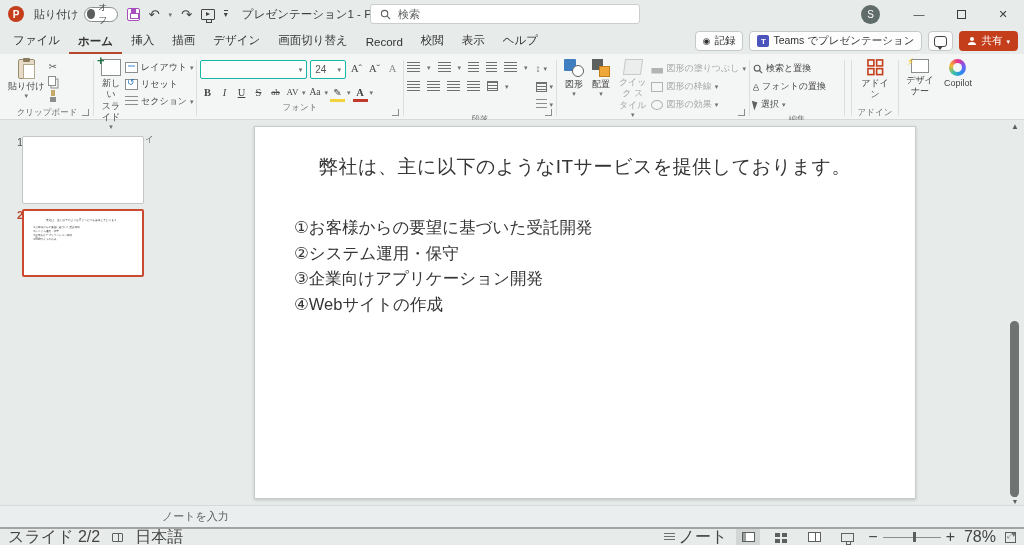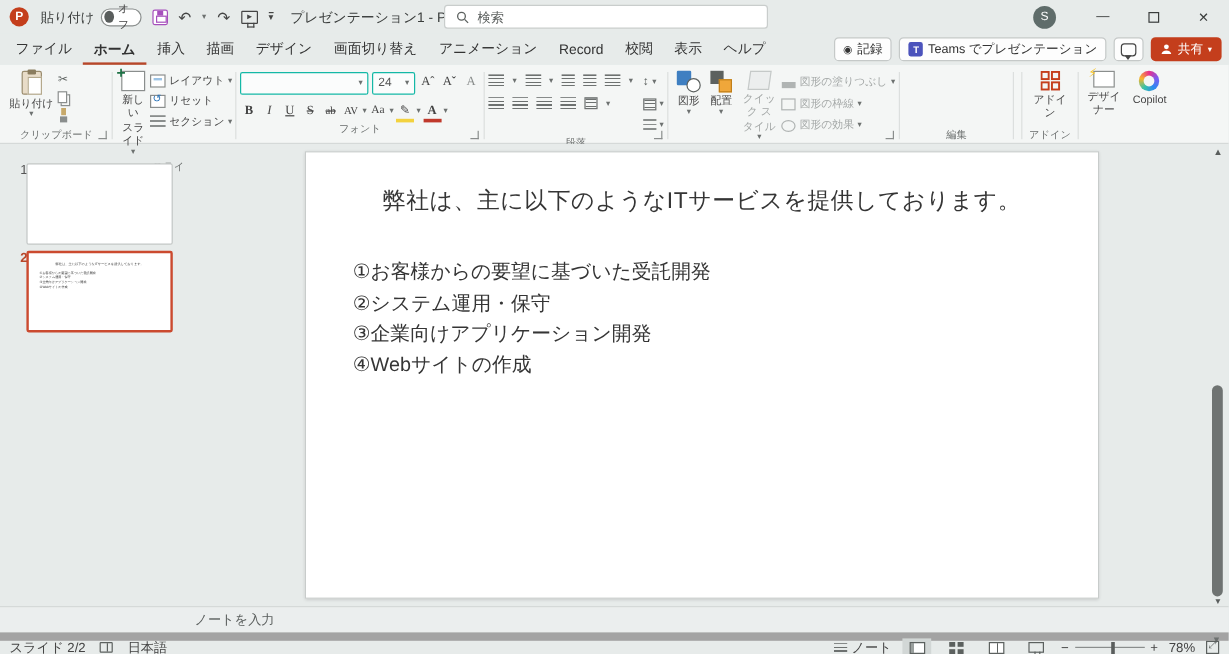--- a/index.html
+++ b/index.html
@@ -108,21 +108,21 @@
   .slide-title { margin-top:27px; text-align:center; font-size:19px; color:#353535; letter-spacing:.5px; }
   .slide-body { margin:35px 0 0 39px; font-size:16.5px; line-height:25.5px; color:#353535; }
   .vscroll { position:absolute; right:1px; top:0; bottom:0; width:16px; display:flex; flex-direction:column; align-items:center; }
   .varrow { font-size:8px; color:#5a5e5d; padding:2px 0; }
   .vtrack { flex:1; width:100%; position:relative; }
   .vthumb { position:absolute; left:3px; width:9px; border-radius:5px; background:#6f7372; }
   .dchev { font-size:7px; line-height:4.5px; color:#5a5e5d; text-align:center; padding:1px 0; }
 
   
   .notesbar { height:22px; border-top:1px solid #d5d9d8; background:#ebeeee; display:flex; align-items:center; padding-left:162px; font-size:11px; color:#5a5e5d; }
-  .statusbar { height:18px; border-top:7px solid #a3a3a3; background:#e7ebea; display:flex; align-items:center; font-size:11px; color:#444; padding:0 8px; gap:12px; }
+  .statusbar { height:18px; border-top:2px solid #a3a3a3; background:#e7ebea; display:flex; align-items:center; font-size:16px; color:#444; padding:0 8px; gap:12px; }
   .sb-item { display:flex; align-items:center; gap:4px; white-space:nowrap; }
   .book-ic { width:11px; height:9px; border:1px solid #5c615f; border-radius:1px; position:relative; }
   .book-ic:before { content:""; position:absolute; left:4.5px; top:0; bottom:0; width:1px; background:#5c615f; }
   .acc-ic { width:9px; height:9px; border:1px solid #5c615f; border-radius:50%; position:relative; }
   .acc-ic:before { content:""; position:absolute; left:3.5px; top:1px; width:1.5px; height:6px; background:#5c615f; }
   .sb-right { margin-left:auto; display:flex; align-items:center; gap:9px; }
   .notes-btn { display:flex; align-items:center; gap:4px; }
   .viewbtn { width:24px; height:16px; display:flex; align-items:center; justify-content:center; }
   .viewbtn.active { background:#d2d7d6; }
   .v-normal { width:13px; height:10px; border:1px solid #5c615f; background:linear-gradient(to right,#9aa09e 0 3px,#fff 3px); }
@@ -174,21 +174,20 @@
   </div>
 </div>
 
 <div class="tabsrow">
   <span class="tab">ファイル</span>
   <span class="tab active">ホーム</span>
   <span class="tab">挿入</span>
   <span class="tab">描画</span>
   <span class="tab">デザイン</span>
   <span class="tab">画面切り替え</span>
-  <span class="tab">アニメーション</span>
   <span class="tab">Record</span>
   <span class="tab">校閲</span>
   <span class="tab">表示</span>
   <span class="tab">ヘルプ</span>
   <div class="tabs-right">
     <span class="pillbtn">
         <span style="font-size:9px;">◉</span>
         <span>記録</span>
       </span>
     <span class="pillbtn">
@@ -373,20 +372,38 @@
             <span class="chev">▾</span>
           </span>
       </div>
     </div>
     <div class="rlabel">図形描画</div>
     <span class="launcher"></span>
   </div>
   <div class="vdiv"></div>
 
   <div class="rgroup" style="width:88px;">
+    <div style="display:flex;flex-direction:column;gap:3px;padding-top:4px;">
+      <span class="smbtn">
+          <svg width="10" height="10" viewBox="0 0 12 12">
+            <circle cx="5" cy="5" r="3.5" fill="none" stroke="#5c615f" stroke-width="1.4"></circle>
+            <line x1="7.8" y1="7.8" x2="11" y2="11" stroke="#5c615f" stroke-width="1.4"></line>
+          </svg>
+          <span>検索と置換</span>
+        </span>
+      <span class="smbtn">
+          <span style="font-size:9px;color:#5c615f;">A̲</span>
+          <span>フォントの置換</span>
+        </span>
+      <span class="smbtn">
+          <span class="cursor-ic"></span>
+          <span>選択</span>
+          <span class="chev">▾</span>
+        </span>
+    </div>
     <div class="rlabel" style="margin-top:auto;">編集</div>
   </div>
   <div class="vdiv"></div>
 
   <div class="vdiv"></div>
 
   <div class="rgroup" style="width:40px;">
     <div class="rbody" style="justify-content:center;">
       <div class="bigbtn">
         <svg class="ic" width="17" height="17" viewBox="0 0 18 18">

